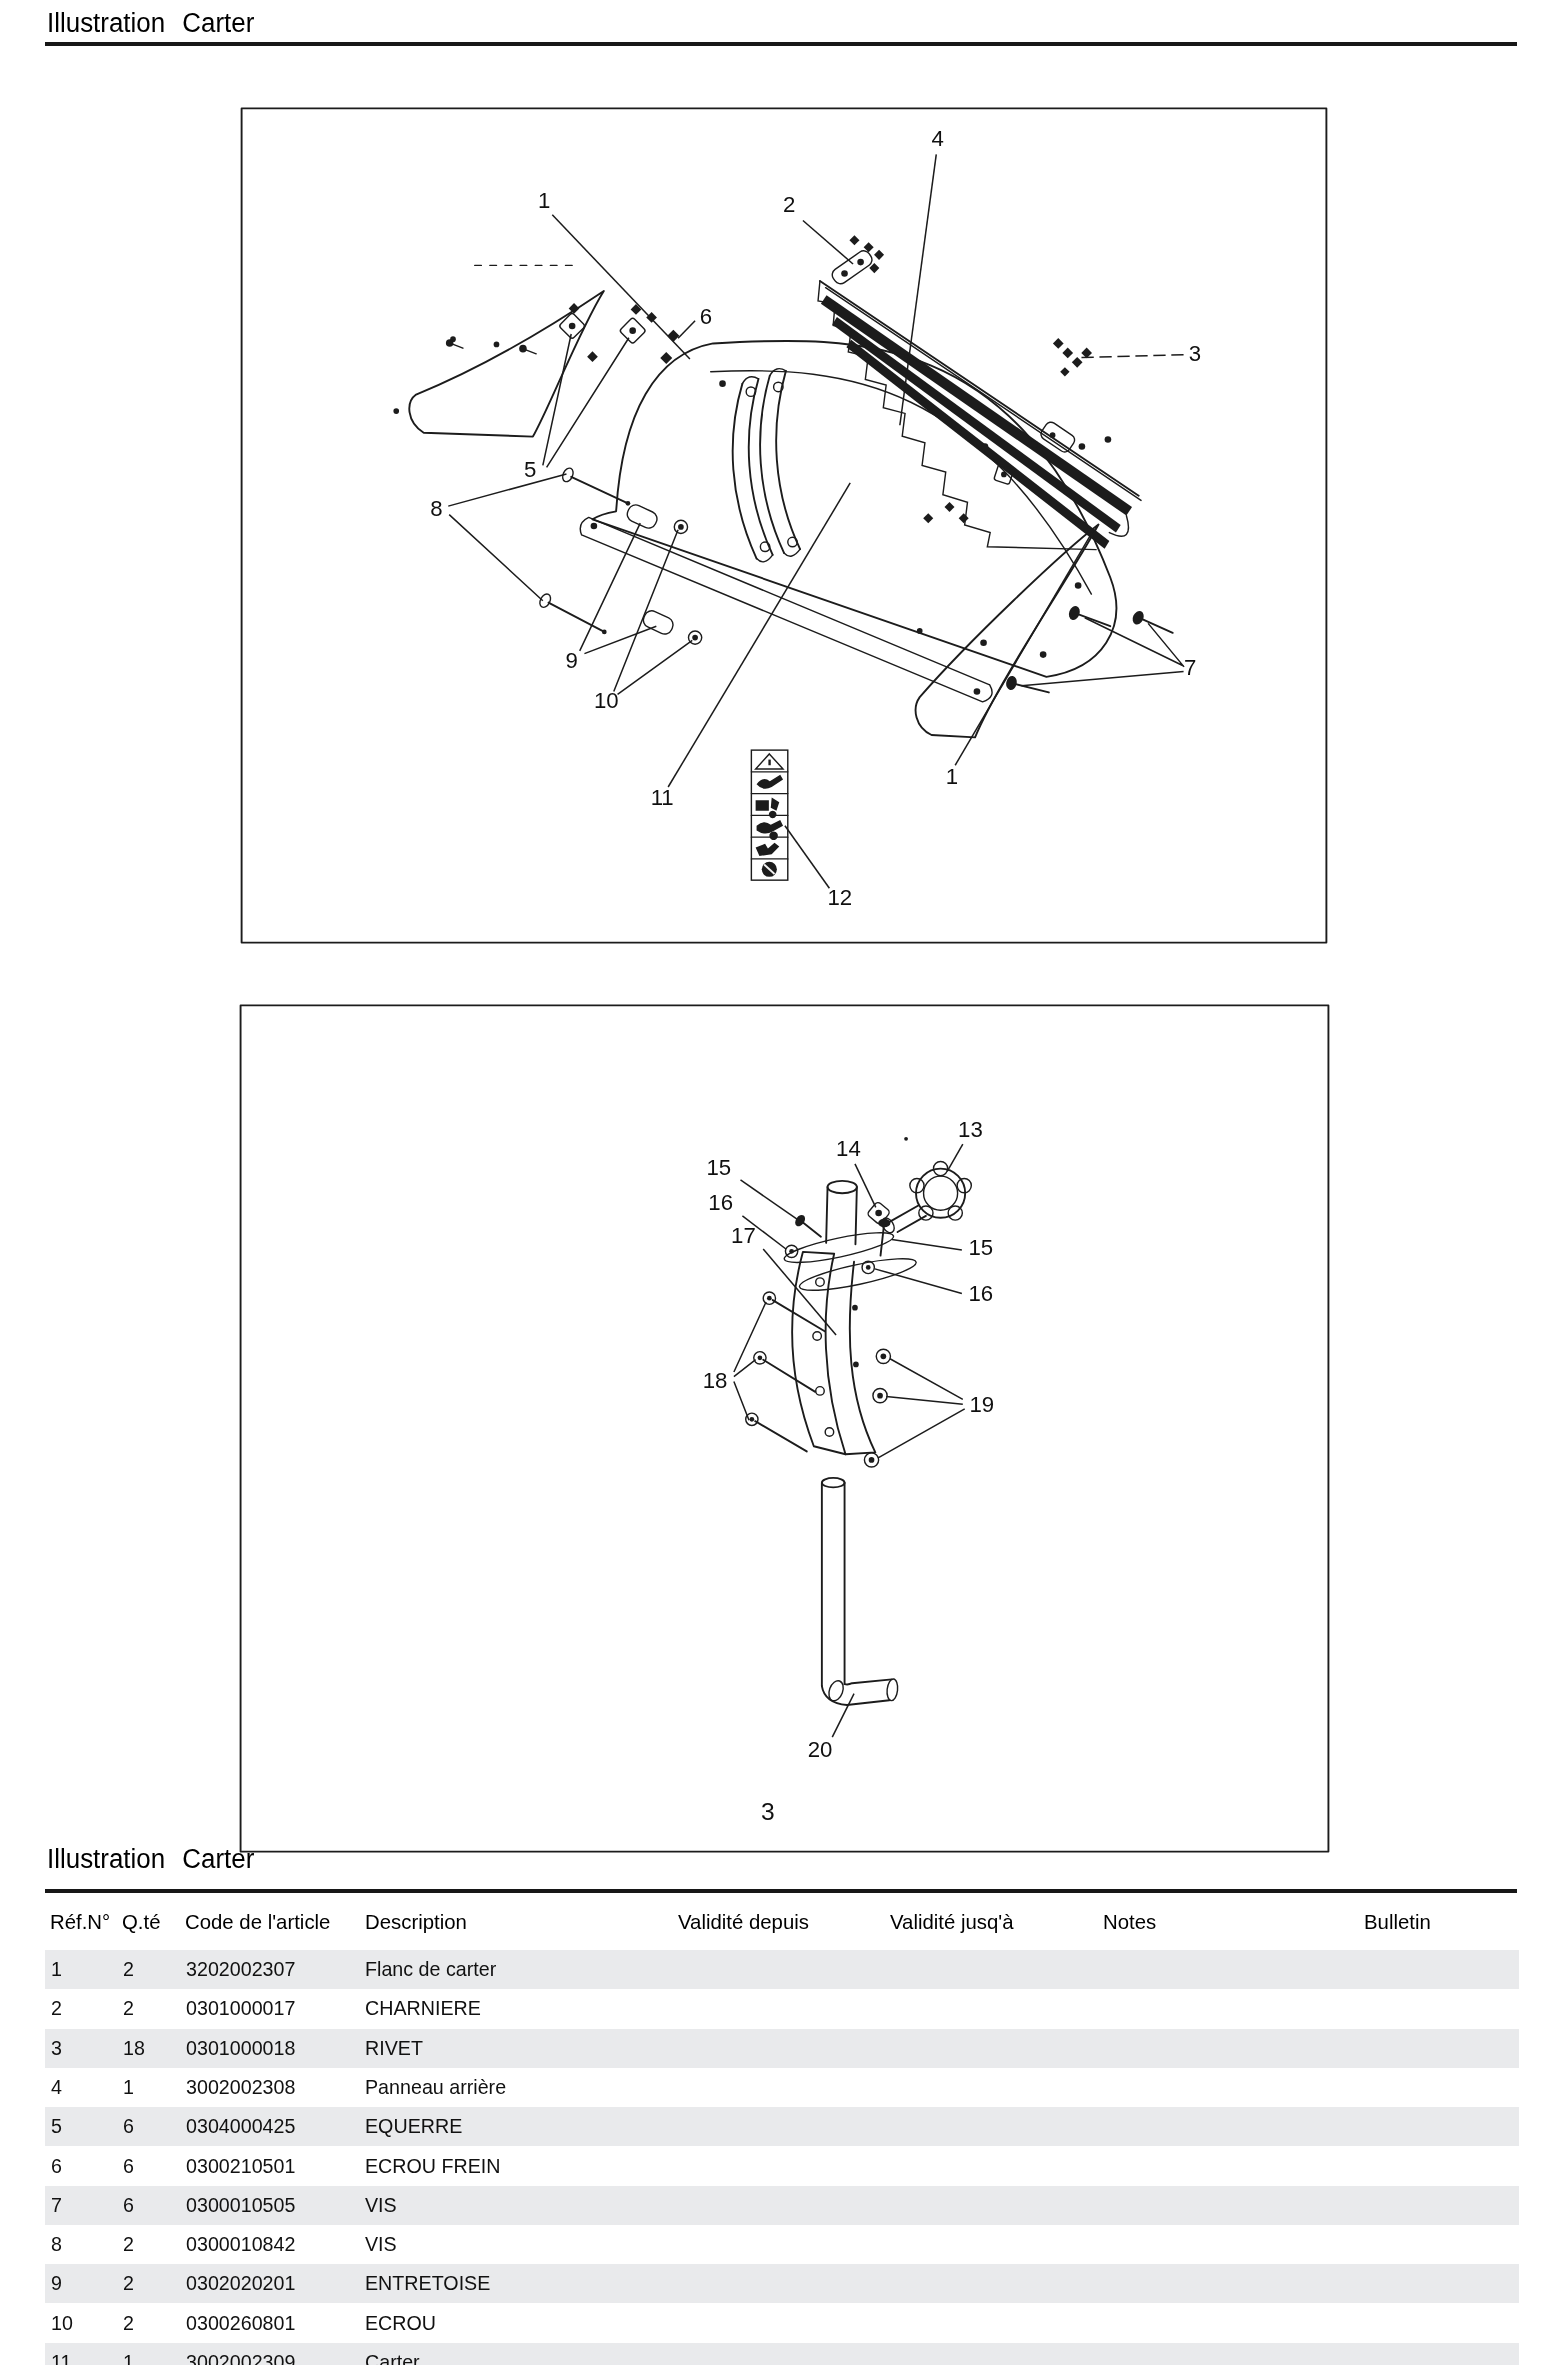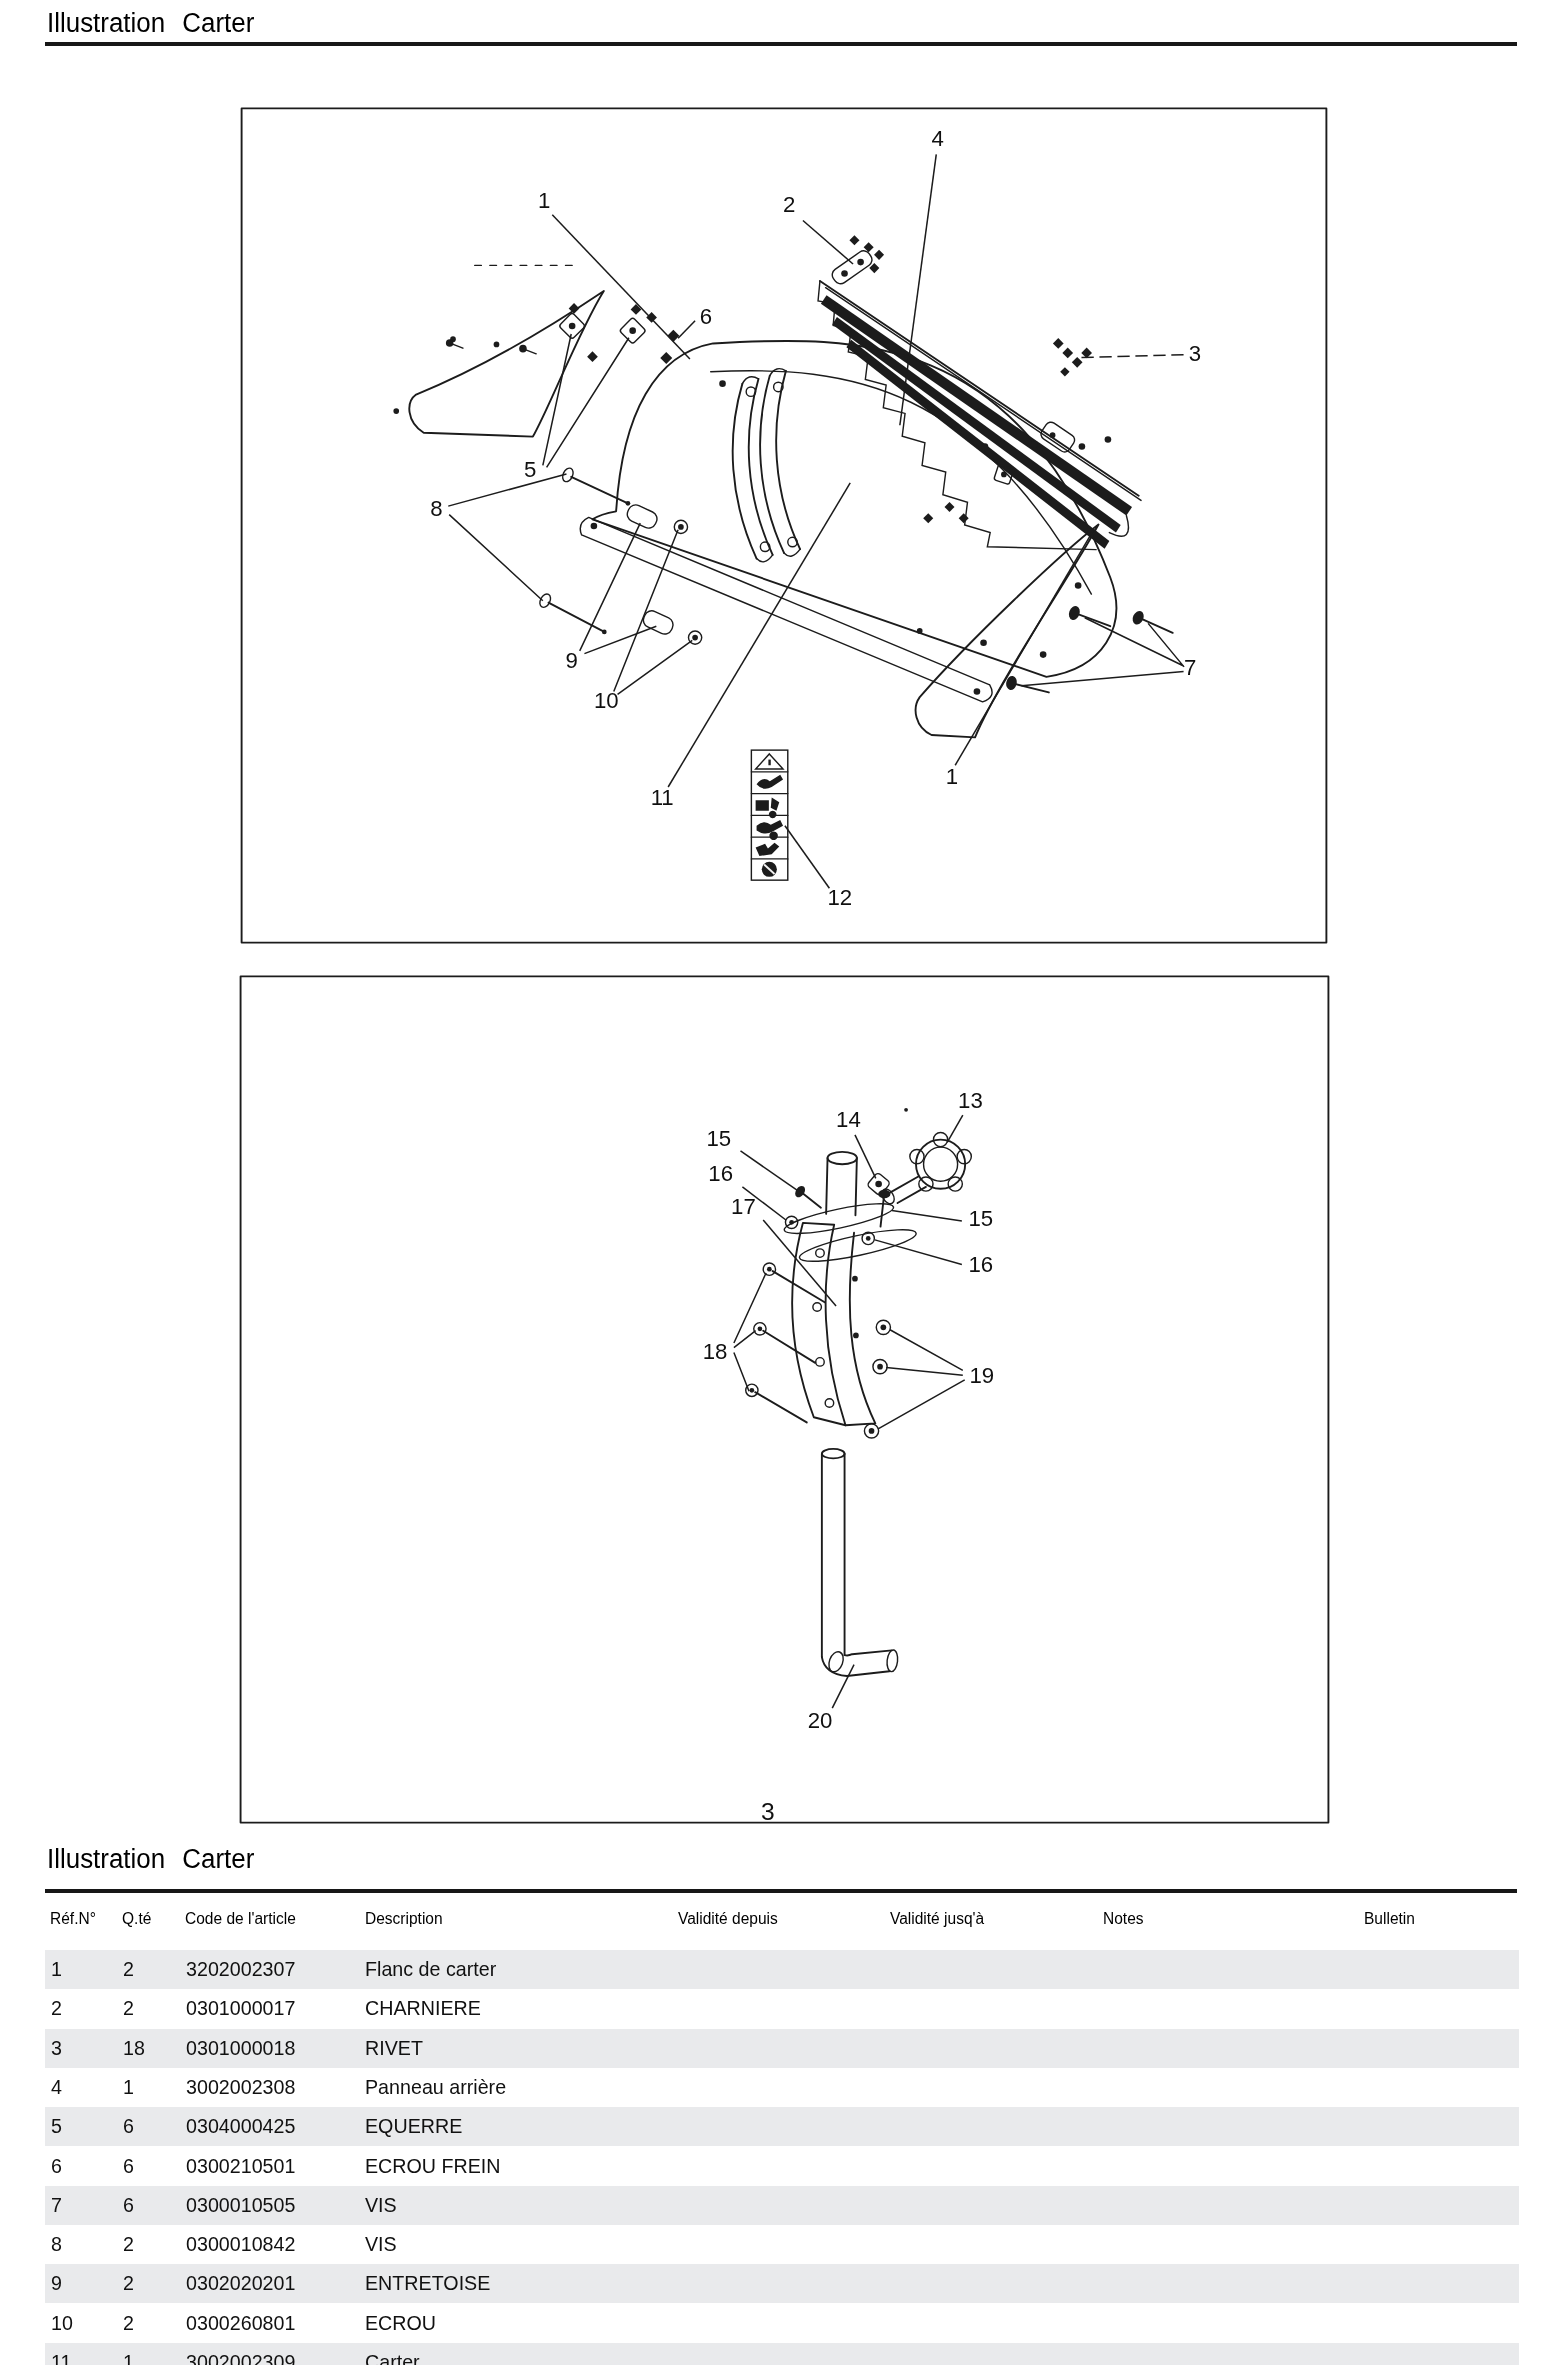--- a/index.html
+++ b/index.html
@@ -9,21 +9,21 @@
              color:#000;transform:scaleX(.96);transform-origin:left top;word-spacing:10.4px;}
   .rule{position:absolute;left:45px;width:1472px;height:4.3px;background:#171717;}
   .fig-num{position:absolute;font-size:24.6px;color:#111;}
   .diagram-box{position:absolute;}
   svg{display:block;}
   .ink{stroke:#1c1c1c;fill:none;stroke-width:4;stroke-linecap:round;stroke-linejoin:round;}
   .ink-thin{stroke:#1c1c1c;fill:none;stroke-width:3;stroke-linecap:round;}
   .fill-ink{fill:#1c1c1c;stroke:none;}
   .callout{font-family:"Liberation Sans",sans-serif;font-size:47px;fill:#101010;}
   .leader{stroke:#1c1c1c;stroke-width:3.2;fill:none;}
-  .tbl-header{position:absolute;left:0;top:1910px;width:1564px;height:29px;font-size:16px;color:#000;}
+  .tbl-header{position:absolute;left:0;top:1910px;width:1564px;height:29px;font-size:21px;color:#000;}
   .tbl-header span{position:absolute;top:0;white-space:nowrap;transform:scaleX(.97);transform-origin:left top;}
   #table-rows{position:absolute;left:0;top:0;width:1564px;}
   .trow{position:absolute;left:45px;width:1474px;height:39px;line-height:39px;font-size:20.3px;}
   .trow.shaded{background:#e9eaec;}
   .trow span{position:absolute;white-space:nowrap;transform:scaleX(.97);transform-origin:left center;}
   .c-ref{left:5.7px;} .c-qty{left:78px;} .c-code{left:141px;} .c-desc{left:320px;}
   .c-vdep{left:633px;} .c-vjus{left:845px;} .c-notes{left:1058px;} .c-bull{left:1319px;}
 </style>
 </head>
 <body>
@@ -196,21 +196,21 @@
         <text class="callout" x="688" y="1186">9</text>
         <text class="callout" x="748" y="1272">10</text>
         <text class="callout" x="868" y="1476">11</text>
         <text class="callout" x="1492" y="1432">1</text>
         <text class="callout" x="1996" y="1202">7</text>
         <text class="callout" x="1242" y="1688">12</text>
       </g>
     </svg>
   </div>
 
-  <div class="diagram-box" style="left:239px;top:975px;border-radius:25px;">
+  <div class="diagram-box" style="left:239px;top:1004px;border-radius:25px;">
     <svg width="1091" height="849" viewBox="0 0 2306 1795">
       <rect x="3" y="3" width="2300" height="1789" class="ink" stroke-width="4.5"></rect>
 
       <g>
         <ellipse class="ink" cx="1275" cy="387" rx="31" ry="13"></ellipse>
         <path class="ink" d="M1244,387 L1241,505 M1306,387 L1303,508"></path>
         <ellipse class="ink-thin" cx="1268" cy="515" rx="118" ry="20" transform="rotate(-12 1268 515)"></ellipse>
         <ellipse class="ink-thin" cx="1308" cy="572" rx="126" ry="21" transform="rotate(-12 1308 572)"></ellipse>
         <path class="ink" stroke-width="5" d="M1192,524 C1158,650 1160,790 1215,935 L1282,952 C1232,800 1230,650 1258,528 Z"></path>
         <path class="ink" d="M1300,545 C1282,700 1288,830 1345,948 L1282,952"></path>

